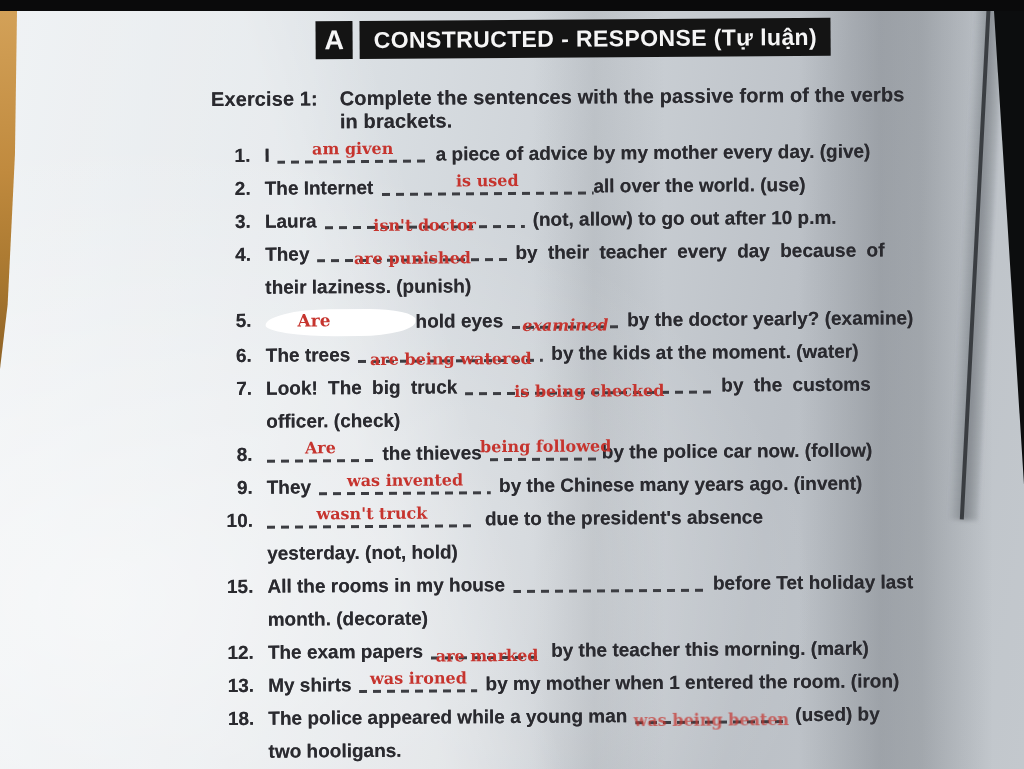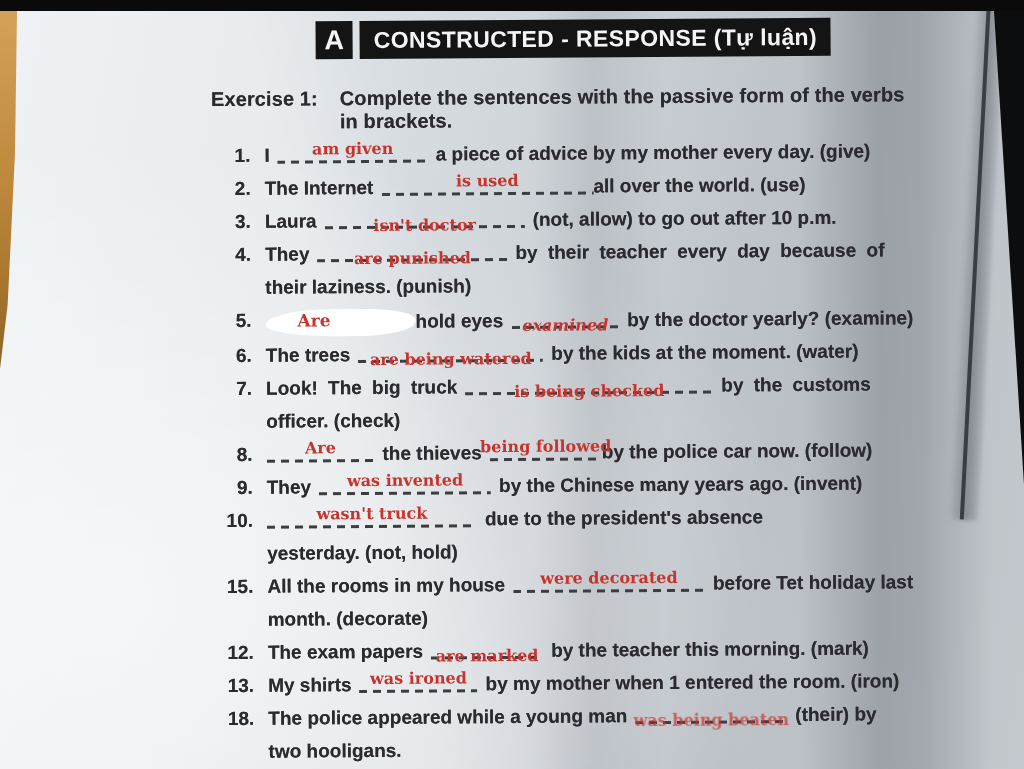--- a/index.html
+++ b/index.html
@@ -122,29 +122,29 @@
         <div class="row">
           <span class="num">9.</span>
           <div class="sentence"><span class="seg seg-text">They</span><span class="seg blank" style="width: 172px;"><i class="dashes"></i><b class="answer">was invented</b></span><span class="seg seg-text">by the Chinese many years ago. (invent)</span></div>
         </div>
         <div class="row">
           <span class="num">10.</span>
           <div class="sentence"><span class="seg blank" style="width: 210px;"><i class="dashes"></i><b class="answer">wasn't truck</b></span><span class="seg seg-text">due to the president's absence</span><div class="line2">yesterday. (not, hold)</div></div>
         </div>
         <div class="row">
           <span class="num">15.</span>
-          <div class="sentence"><span class="seg seg-text">All the rooms in my house</span><span class="seg blank" style="width: 192px;"><i class="dashes"></i><b class="answer">were decorated</b></span><span class="seg seg-text">before Tet holiday last</span><div class="line2">month. (decorate)</div></div>
+          <div class="sentence"><span class="seg seg-text">All the rooms in my house</span><span class="seg blank" style="width: 192px;"><i class="dashes"></i></span><span class="seg seg-text">before Tet holiday last</span><div class="line2">month. (decorate)</div></div>
         </div>
         <div class="row">
           <span class="num">12.</span>
           <div class="sentence"><span class="seg seg-text">The exam papers</span><span class="seg blank" style="width: 112px;"><i class="dashes"></i><b class="answer overlap">are marked</b></span><span class="seg seg-text">by the teacher this morning. (mark)</span></div>
         </div>
         <div class="row">
           <span class="num">13.</span>
           <div class="sentence"><span class="seg seg-text">My shirts</span><span class="seg blank" style="width: 118px;"><i class="dashes"></i><b class="answer">was ironed</b></span><span class="seg seg-text">by my mother when 1 entered the room. (iron)</span></div>
         </div>
         <div class="row">
           <span class="num">18.</span>
-          <div class="sentence"><span class="seg seg-text">The police appeared while a young man</span><span class="seg blank" style="width: 152px;"><i class="dashes"></i><b class="answer overlap faded">was being beaten</b></span><span class="seg seg-text">(their) by</span><div class="line2">two hooligans.</div></div>
+          <div class="sentence"><span class="seg seg-text">The police appeared while a young man</span><span class="seg blank" style="width: 152px;"><i class="dashes"></i><b class="answer overlap faded">was being beaten</b></span><span class="seg seg-text">(used) by</span><div class="line2">two hooligans.</div></div>
         </div>
       </div>
   </div>
 </div>
 
 </body></html>

